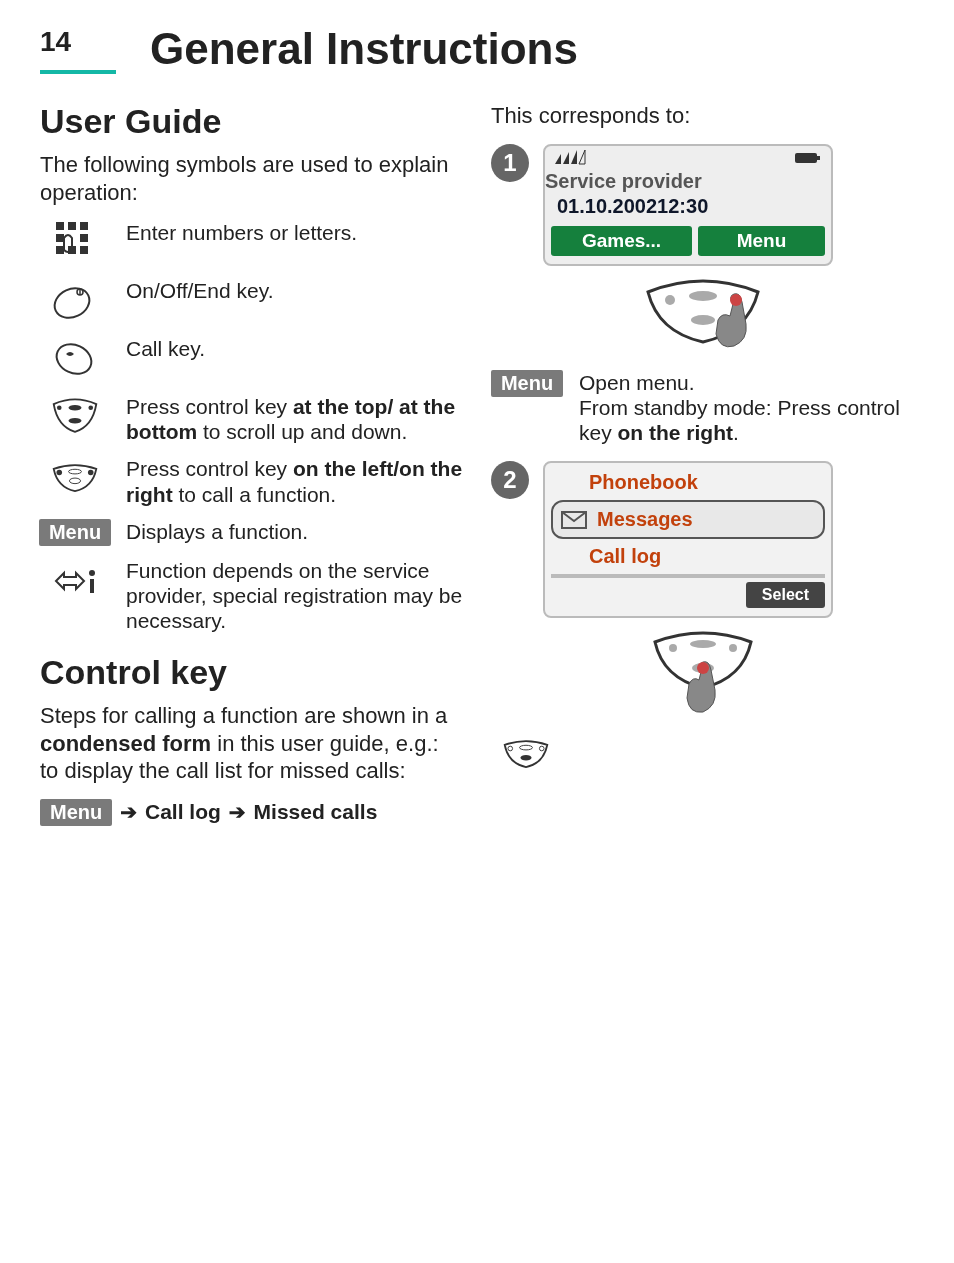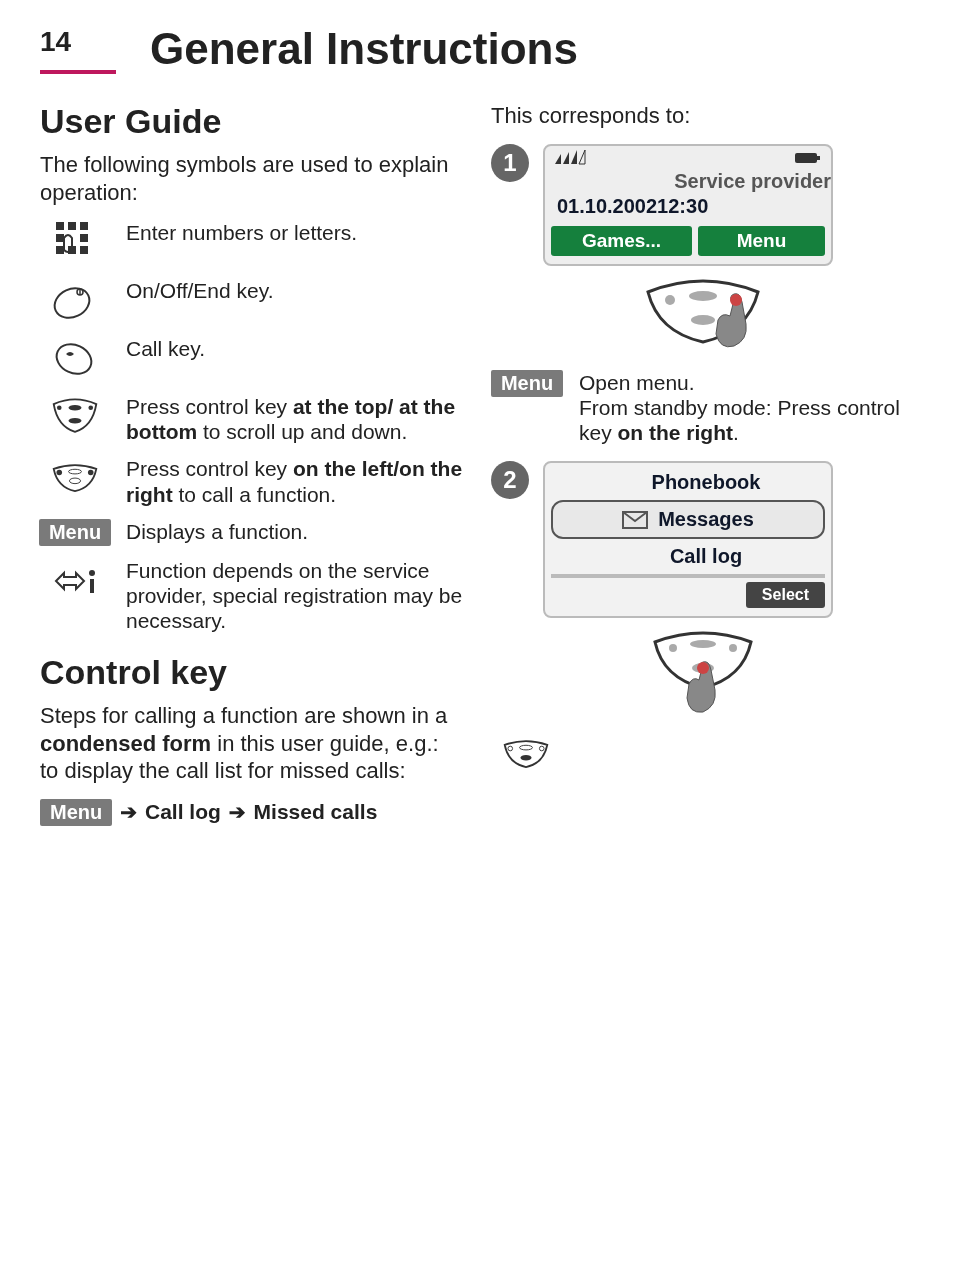--- a/index.html
+++ b/index.html
@@ -37,45 +37,45 @@
     background: #666; color: #fff; font-weight: bold;
     display: flex; align-items: center; justify-content: center;
     font-size: 24px;
   }
   .phone-screen {
     border: 2px solid #bbb; border-radius: 8px;
     background: #eee; width: 290px; overflow: hidden;
   }
   .status-bar { display: flex; justify-content: space-between; align-items: center;
     padding: 4px 8px; }
-  .provider { text-align: right; font-weight: bold; font-size: 20px; color: #555; }
+  .provider { text-align: left; font-weight: bold; font-size: 20px; color: #555; }
   .date-time { display: flex; justify-content: flex-start; padding: 2px 12px;
     font-weight: bold; color: #0f172a; font-size: 20px; }
   .softkeys { display: flex; gap: 6px; padding: 6px 6px 8px; }
   .softkey { flex: 1; background: #15803d; color: #fff; font-weight: bold;
     text-align: center; padding: 4px 0; font-size: 19px; border-radius: 3px; }
   .softkey.right { flex: 0.9; }
 
   .nav-hand { display: flex; justify-content: center; margin: 8px 0 16px; }
 
   .phone-screen2 {
     border: 2px solid #bbb; border-radius: 8px;
     background: #f2f2f2; width: 290px; overflow: hidden; padding-top: 2px;
   }
-  .menu-item { padding: 6px 24px; font-weight: bold; color: #0f172a; font-size: 20px;
-    display: flex; align-items: center; gap: 10px; justify-content: center; }
+  .menu-item { padding: 6px 8px; font-weight: bold; color: #c2410c; font-size: 20px;
+    display: flex; align-items: center; gap: 10px; }
   .menu-item.sel { border: 2px solid #555; border-radius: 12px; margin: 0 6px; background: #e8e8e8; }
   .select-row { display: flex; justify-content: flex-end; padding: 4px 6px 8px; }
   .select-btn { background: #444; color: #fff; font-weight: bold;
     padding: 4px 16px; font-size: 16px; border-radius: 3px; }
 
   .env-icon { width: 26px; height: 18px; }
   .title-block { display: flex; align-items: flex-end; gap: 0; }
   .page-num-wrap { width: 110px; }
-  .page-num-wrap .page-number { border-bottom: 4px solid #be185d; display: inline-block; padding: 0 4px 12px 0; width: 76px; }
+  .page-num-wrap .page-number { border-bottom: 4px solid #14b8a6; display: inline-block; padding: 0 4px 12px 0; width: 76px; }
 </style>
 </head>
 <body>
 
 <div class="title-block">
   <div class="page-num-wrap">
     <span class="page-number">14</span>
   </div>
   <span class="page-title">General Instructions</span>
 </div>

